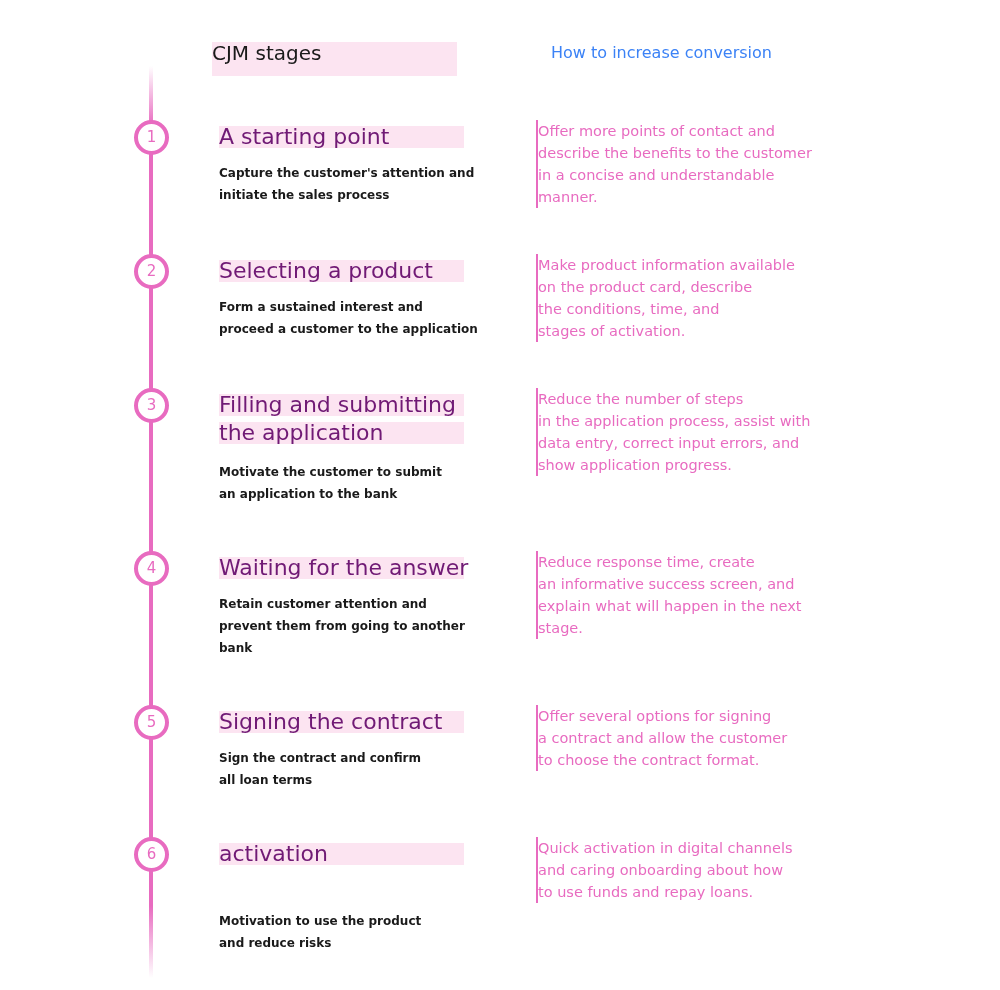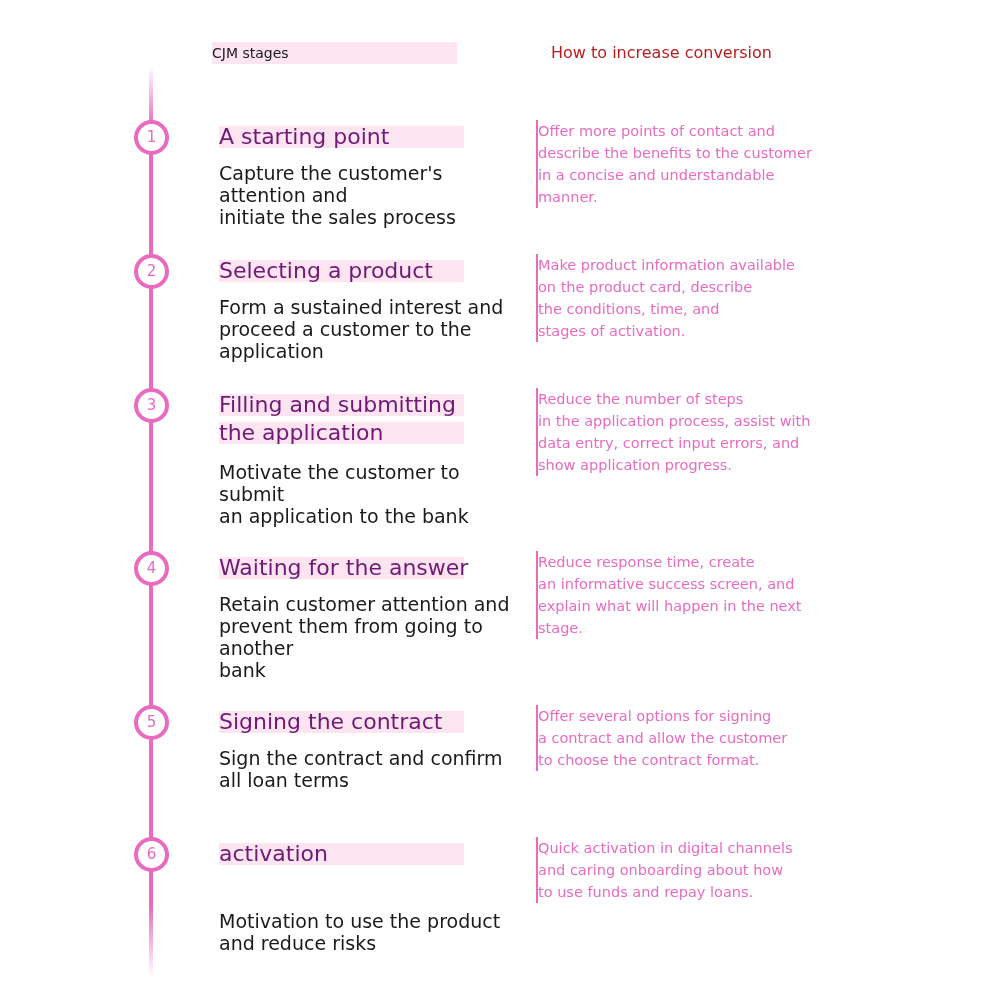--- a/index.html
+++ b/index.html
@@ -1,29 +1,29 @@
 <!DOCTYPE html>
 <html><head>
   <meta charset="utf-8">
   <style>
     html, body { margin: 0; padding: 0; background: #ffffff; }
     body { width: 1000px; height: 990px; position: relative; overflow: hidden;
            font-family: "DejaVu Sans", sans-serif; color: #1a1a1a; }
-    .col-title { position: absolute; top: 42px; left: 212px; width: 245px; height: 22px;
-                 background: #fce4f1; font-size: 14px; line-height: 22px; color: #1a1a1a; }
+    .col-title { position: absolute; top: 42px; left: 212px; width: 245px; height: 34px;
+                 background: #fce4f1; font-size: 20px; line-height: 22px; color: #1a1a1a; }
     .col-title span { position: relative; top: 0; }
-    .conv-title { position: absolute; top: 42px; left: 551px; font-size: 16px; line-height: 22px; color: #b91c1c; }
+    .conv-title { position: absolute; top: 42px; left: 551px; font-size: 16px; line-height: 22px; color: #3b82f6; }
     .timeline-line { position: absolute; left: 149px; top: 66px; width: 4px; height: 912px;
       background: linear-gradient(to bottom, rgba(232,107,192,0) 0px, #e86bc0 60px, #e86bc0 840px, rgba(232,107,192,0) 912px); }
     .stage { position: absolute; left: 0; width: 1000px; }
     .stage-circle { position: absolute; left: 134px; width: 27px; height: 27px; border: 4px solid #e86bc0;
       border-radius: 50%; background: #fff; color: #e86bc0; font-size: 15px; text-align: center; line-height: 27px; }
     .stage-heading { position: absolute; left: 219px; width: 245px; font-size: 22px; line-height: 28px; color: #701a75; }
     .hl-line { display: block; height: 22px; line-height: 22px; background: #fce4f1; margin-bottom: 6px; white-space: nowrap; }
-    .stage-desc { position: absolute; left: 219px; width: 310px; font-size: 19px; line-height: 22px; color: #1a1a1a; white-space: pre-line; }
+    .stage-desc { position: absolute; left: 219px; width: 310px; font-size: 12px; line-height: 22px; color: #1a1a1a; white-space: pre-line; font-weight: bold; }
     .tip { position: absolute; left: 536px; border-left: 2px solid #e86bc0; font-size: 14.5px;
            line-height: 22px; color: #e86bc0; white-space: pre-line; width: 320px; }
   </style>
 </head>
 <body>
 
 <div class="col-title">
   <span>CJM stages</span>
 </div>
 <div class="conv-title">How to increase conversion</div>

